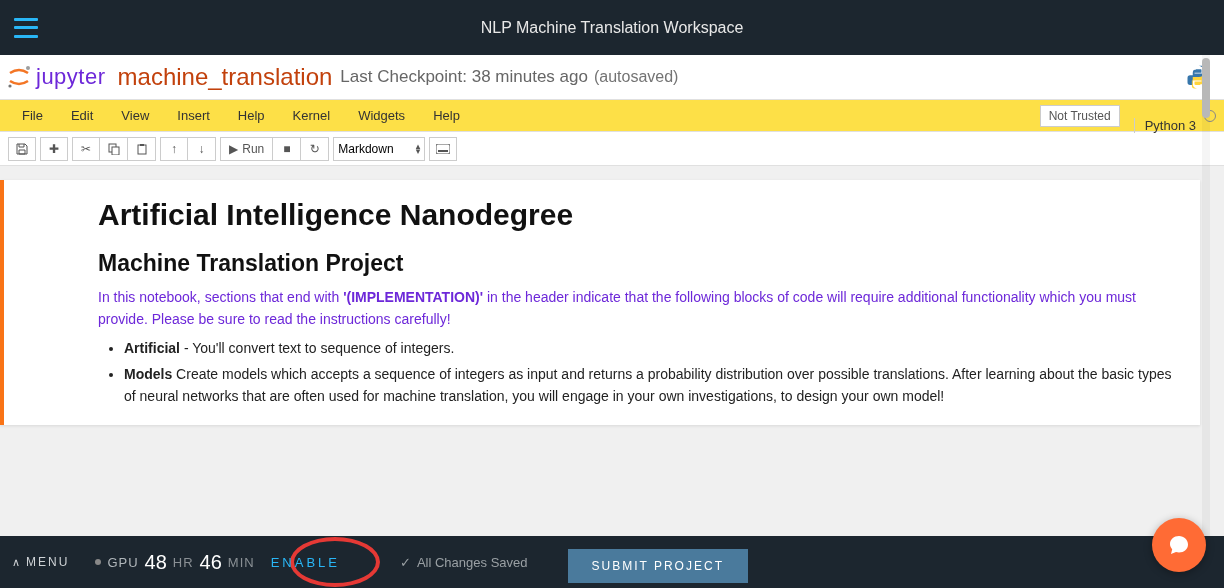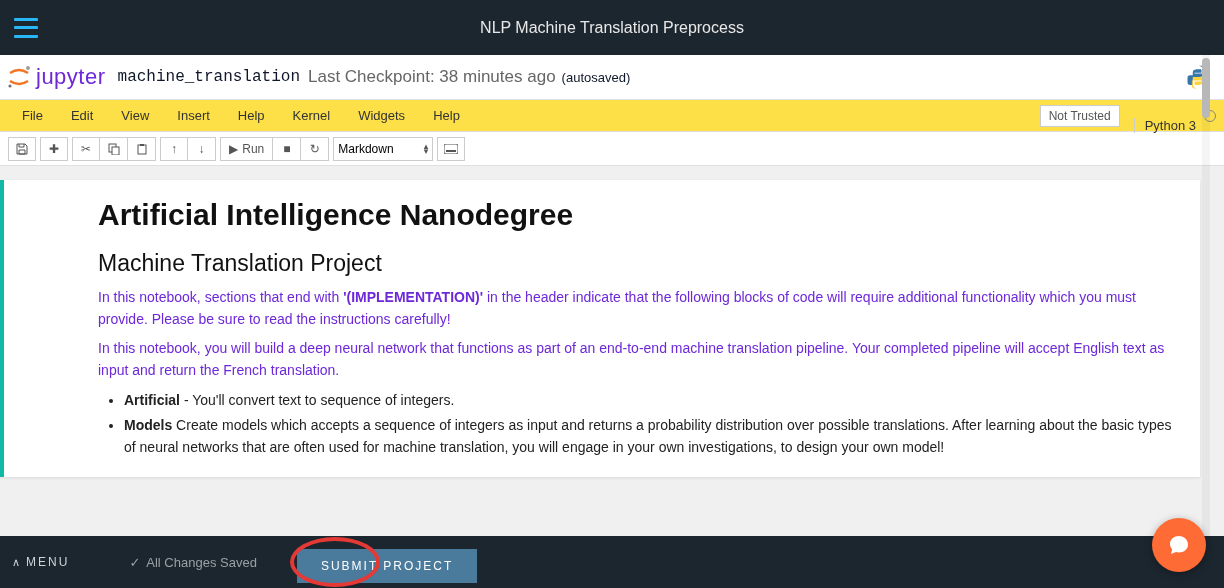--- a/index.html
+++ b/index.html
@@ -10,48 +10,48 @@
 .hamburger { width:24px; height:20px; margin-left:14px; display:flex; flex-direction:column; justify-content:space-between; cursor:pointer; }
 .hamburger span { height:3px; background:#29b6f6; border-radius:1px; }
 .topbar-title { position:absolute; left:50%; transform:translateX(-50%); color:#e8e8e8; font-size:16px; font-weight:400; }
 
 
 .jupyter-wrap { background:#f0f0f0; position:absolute; top:55px; left:0; right:0; bottom:52px; padding-top:0; }
 
 .jup-header { display:flex; align-items:center; padding:8px 12px 8px 6px; border-bottom:1px solid #e0e0e0; background:#fff; }
 .jup-logo { display:flex; align-items:center; margin-right:12px; }
 .jup-logo-text { color:#6d28d9; font-size:22px; font-weight:400; letter-spacing:0.5px; margin-left:4px; }
-.nb-name { font-size:16px; color:#0f172a; font-weight:400; margin-right:8px;font-family:Liberation Mono, monospace; }
+.nb-name { font-size:24px; color:#c2410c; font-weight:400; margin-right:8px; }
 .checkpoint { font-size:17px; color:#666; }
-.autosaved { font-size:13px; color:#0f172a; margin-left:6px; }
+.autosaved { font-size:16px; color:#737373; margin-left:6px; }
 .python-logo { margin-left:auto; width:28px; height:28px; }
 
 
 .menubar { display:flex; align-items:center; padding:0 8px; height:32px; border-bottom:1px solid #e0e0e0; background:#fde047; font-size:13px; color:#333; }
 .menubar .mitem { padding:6px 14px; cursor:pointer; }
 .menubar .spacer { flex:1; }
 .trust-box { border:1px solid #ccc; padding:3px 8px; font-size:12px; color:#555; margin-right:14px; background:#fff; }
 .kernel-name { font-size:13px; color:#333; padding-right:4px; border-left:1px solid #ccc; padding-left:10px;margin-top:19px; }
 .kernel-dot { width:12px; height:12px; border:1px solid #888; border-radius:50%; display:inline-block; margin-left:4px; vertical-align:middle; }
 
 
 .toolbar { display:flex; align-items:center; padding:4px 8px; height:34px; border-bottom:1px solid #e0e0e0; background:#fff; gap:4px; }
 .tbtn-group { display:flex; }
 .tbtn { border:1px solid #ccc; background:#fff; width:28px; height:24px; display:flex; align-items:center; justify-content:center; font-size:12px; cursor:pointer; color:#555; }
 .tbtn-group .tbtn + .tbtn { border-left:none; }
 .run-btn { width:auto; padding:0 8px; gap:4px; }
-.cell-type { border:1px solid #ccc; height:24px; font-size:12px; padding:0 4px; width:100px; background:#fff; display:flex; align-items:center; justify-content:space-between; }
+.cell-type { border:1px solid #ccc; height:24px; font-size:12px; padding:0 4px; width:92px; background:#fff; display:flex; align-items:center; justify-content:space-between; }
 .cell-type-arrows { font-size:9px; line-height:5px; color:#555; }
 
 
 .notebook-area { background:#f0f0f0; padding:14px 0 0 0; height:calc(100% - 108px); overflow:hidden; }
 .notebook-page { background:#fff; width:calc(100% - 24px); margin-left:0; box-shadow:0 1px 3px rgba(0,0,0,0.1); padding:0; }
-.cell { border-left:4px solid #14b8a6; padding:18px 24px 14px 94px; }
+.cell { border-left:4px solid #f97316; padding:18px 24px 14px 94px; }
 .cell h1 { font-size:30px; font-weight:700; color:#111; margin-bottom:18px; font-family:"Helvetica Neue",Helvetica,Arial,sans-serif; }
-.cell h2 { font-size:23px; font-weight:400; color:#111; margin:12px 0 10px; font-family:"Helvetica Neue",Helvetica,Arial,sans-serif; }
+.cell h2 { font-size:23px; font-weight:700; color:#111; margin:12px 0 10px; font-family:"Helvetica Neue",Helvetica,Arial,sans-serif; }
 .cell p { font-size:14px; line-height:1.55; color:#6d28d9; margin-bottom:8px; }
 .cell ul { margin-left:26px; margin-top:6px; }
 .cell li { font-size:14px; line-height:1.55; color:#222; margin-bottom:4px; }
 .cell b { font-weight:700; }
 
 
 .bottombar { position:absolute; bottom:0; left:0; right:0; height:52px; background:#1c262f; display:flex; align-items:center; color:#cfd3d6; font-size:13px; padding:0 12px; }
 .menu-toggle { display:flex; align-items:center; letter-spacing:2px; font-size:12px; cursor:pointer; }
 .menu-toggle .chev { font-size:11px; margin-right:4px; }
 .gpu-sec { display:flex; align-items:center; margin-left:26px; gap:6px; }
@@ -72,21 +72,21 @@
 </style>
 </head>
 <body>
 
 <div class="topbar">
   <div class="hamburger">
     <span></span>
       <span></span>
       <span></span>
   </div>
-  <div class="topbar-title">NLP Machine Translation Preprocess</div>
+  <div class="topbar-title">NLP Machine Translation Workspace</div>
 </div>
 
 <div class="jupyter-wrap">
 
   <div class="jup-header">
     <div class="jup-logo">
       <svg width="26" height="26" viewBox="0 0 26 26">
         <path d="M4 9 Q13 3 22 9" stroke="#f37626" stroke-width="2.5" fill="none"></path>
         <path d="M4 17 Q13 23 22 17" stroke="#f37626" stroke-width="2.5" fill="none"></path>
         <circle cx="22" cy="4" r="2" fill="#9e9e9e"></circle>
@@ -170,39 +170,47 @@
   </div>
 
   <div class="notebook-area">
     <div class="notebook-page">
       <div class="cell">
         <h1>Artificial Intelligence Nanodegree</h1>
         <h2>Machine Translation Project</h2>
         <p>
           <span>In this notebook, sections that end with </span><b>'(IMPLEMENTATION)'</b><span> in the header indicate that the following blocks of code will require additional functionality which you must provide. Please be sure to read the instructions carefully!</span>
         </p>
-        <p>In this notebook, you will build a deep neural network that functions as part of an end-to-end machine translation pipeline. Your completed pipeline will accept English text as input and return the French translation.</p>
         <ul>
           <li><b>Artificial</b><span> - You'll convert text to sequence of integers.</span></li>
           <li><b>Models</b><span> Create models which accepts a sequence of integers as input and returns a probability distribution over possible translations. After learning about the basic types of neural networks that are often used for machine translation, you will engage in your own investigations, to design your own model!</span></li>
         </ul>
       </div>
     </div>
   </div>
 
 </div>
 
 <div class="scroll-track"></div>
 <div class="scroll-hint"></div>
 
 <div class="bottombar">
   <div class="menu-toggle">
     <span class="chev">∧</span>
     <span>MENU</span>
   </div>
+  <div class="gpu-sec">
+    <span class="gpu-dot"></span>
+    <span class="gpu-label">GPU</span>
+    <span class="time-val">48</span>
+    <span class="time-unit">HR</span>
+    <span class="time-val">46</span>
+    <span class="time-unit">MIN</span>
+    <span class="enable-btn">ENABLE</span>
+  </div>
   <div class="red-circle"></div>
   <div class="saved-sec">
     <span>✓</span>
     <span>All Changes Saved</span>
   </div>
   <button class="submit-btn">SUBMIT PROJECT</button>
 </div>
 
 <div class="chat-fab">
   <svg width="24" height="24" viewBox="0 0 24 24">

